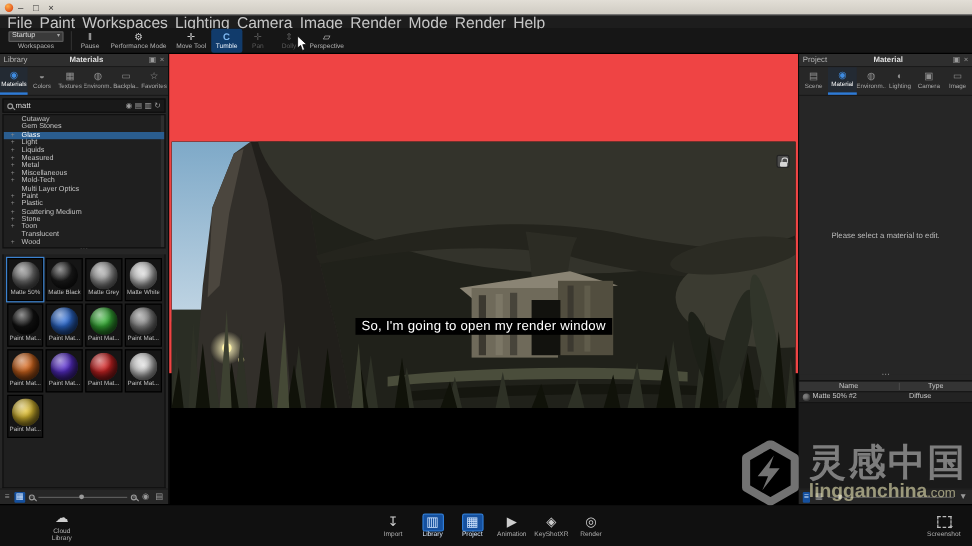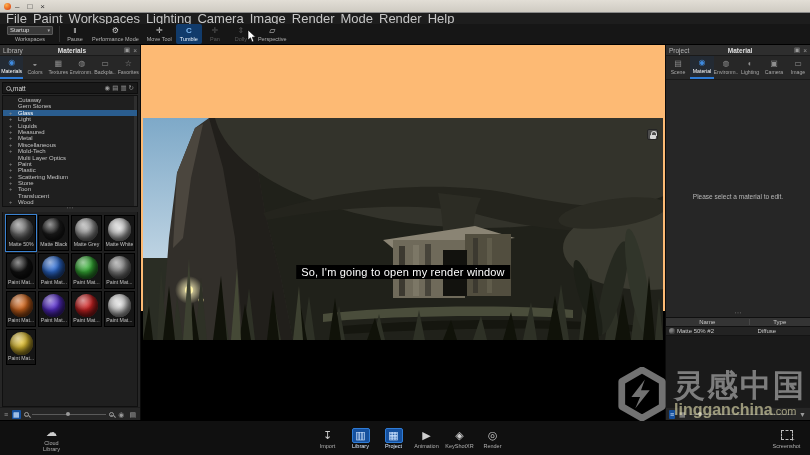--- a/index.html
+++ b/index.html
@@ -67,21 +67,21 @@
   .tree-row.selected { background:#2a5d8f; color:#fff; }
   .tree .sb { position:absolute; right:0; top:0; width:3px; height:100%; background:#2e2e2e;}
   .thumbs { flex:1; margin:0 2px; background:#1f1f1f; border:1px solid #101010; border-top:none;
     display:grid; grid-template-columns:repeat(4,1fr); gap:2px; padding:3px; align-content:start; overflow:hidden;}
   .thumb { background:#151515; border:1px solid #000; text-align:center; padding:1px 1px 0; height:36px;}
   .thumb.selected { outline:1px solid #3b82d0; }
   .thumb .sphere { width:23px; height:23px; border-radius:50%; margin:1px auto 0;
     box-shadow:inset -3px -4px 5px rgba(0,0,0,.55);}
   .thumb .tname { font-size:5.2px; color:#c0c0c0; white-space:nowrap; overflow:hidden; line-height:7px;}
   
-  #viewport { position:absolute; left:141px; top:45px; width:524px; height:266px; background:#fdba74; }
+  #viewport { position:absolute; left:141px; top:45px; width:524px; height:266px; background:#ef4444; }
   #render-band { position:absolute; left:2px; top:73px; width:520px; height:222px; overflow:hidden; background:#1c1d18;}
   .lock { position:absolute; right:7px; top:84px; width:11px; height:11px; background:#4c4c4c;
     border:1px solid #242424; border-radius:2px; }
   .lock::before { content:""; position:absolute; top:1px; left:3px; width:4px; height:4px;
     border:1px solid #d6d6d6; border-bottom:none; border-radius:3px 3px 0 0;}
   .lock::after { content:""; position:absolute; top:5px; left:2px; width:6px; height:4px; background:#d6d6d6; border-radius:1px;}
   .subtitle { position:absolute; left:50%; bottom:32px; transform:translateX(-50%);
     background:#000; color:#fff; font-size:11px; padding:1px 5px; white-space:nowrap; letter-spacing:.2px;}
   
   #project-panel { left:665px; width:145px; border-left:1px solid #0b0b0b;}

